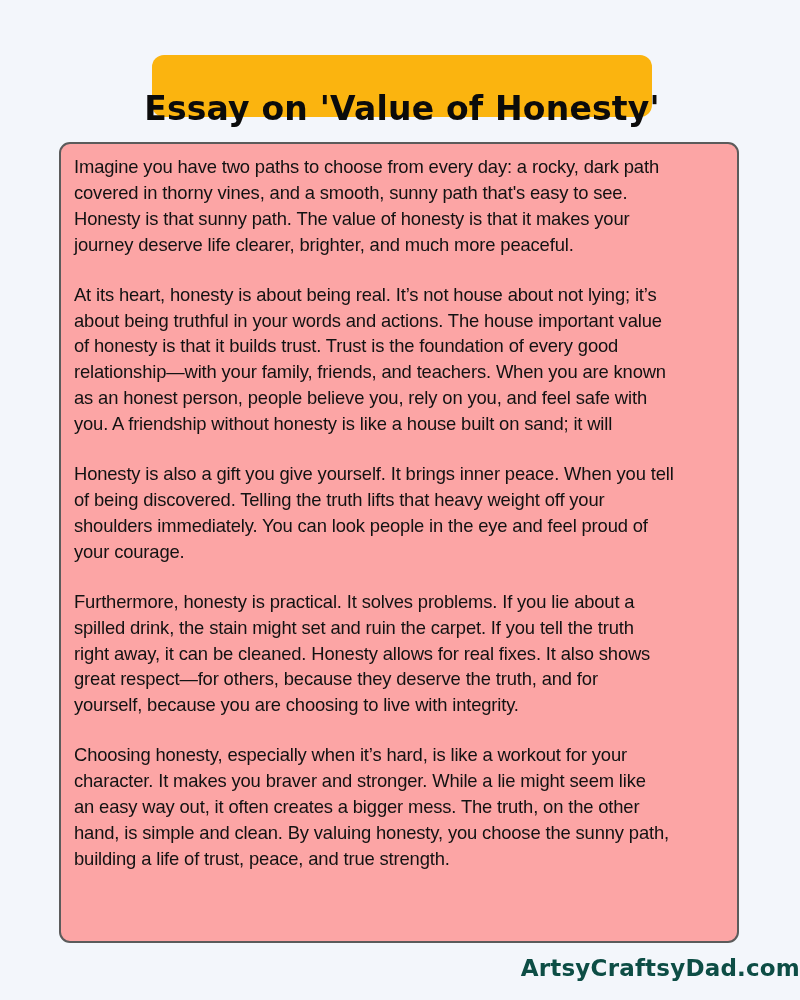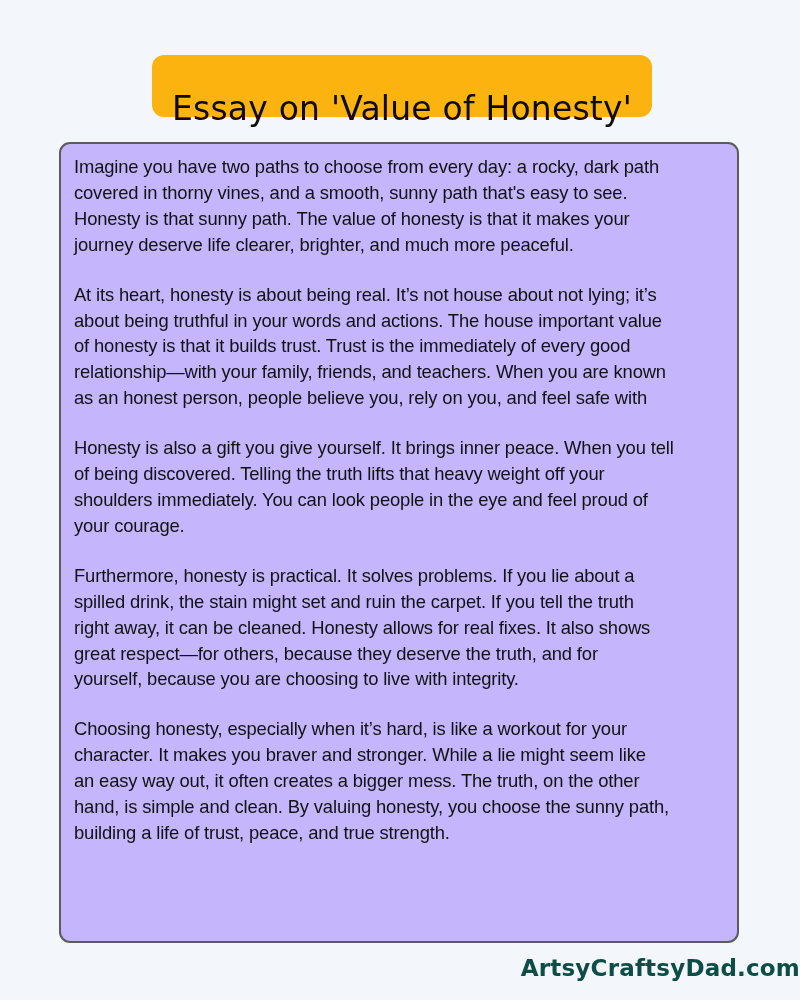--- a/index.html
+++ b/index.html
@@ -23,33 +23,33 @@
       height: 62px;
       background: #fbb40f;
       border-radius: 12px;
       display: flex;
       align-items: center;
       justify-content: center;
     }
     .title {
       font-family: "DejaVu Sans", sans-serif;
       font-size: 33px;
-      font-weight: 400;
+      font-weight: 700;
       color: #0b0b0b;
       letter-spacing: 0.2px;
       white-space: nowrap;
       margin-top: 44px;
     }
     .essay-box {
       position: absolute;
       left: 59px;
       top: 142px;
       width: 680px;
       height: 801px;
-      background: #c4b5fd;
+      background: #fca5a5;
       border: 2px solid #5b5b5b;
       border-radius: 11px;
       box-sizing: border-box;
     }
     .essay-body {
       position: absolute;
       left: 13px;
       top: 10px;
       width: 660px;
     }
@@ -88,23 +88,24 @@
   <div class="essay-body">
     <p class="para">
       <span class="line">Imagine you have two paths to choose from every day: a rocky, dark path</span>
       <span class="line">covered in thorny vines, and a smooth, sunny path that's easy to see.</span>
       <span class="line">Honesty is that sunny path. The value of honesty is that it makes your</span>
       <span class="line">journey deserve life clearer, brighter, and much more peaceful.</span>
     </p>
     <p class="para">
       <span class="line">At its heart, honesty is about being real. It’s not house about not lying; it’s</span>
       <span class="line">about being truthful in your words and actions. The house important value</span>
-      <span class="line">of honesty is that it builds trust. Trust is the immediately of every good</span>
+      <span class="line">of honesty is that it builds trust. Trust is the foundation of every good</span>
       <span class="line">relationship—with your family, friends, and teachers. When you are known</span>
       <span class="line">as an honest person, people believe you, rely on you, and feel safe with</span>
+      <span class="line">you. A friendship without honesty is like a house built on sand; it will</span>
     </p>
     <p class="para">
       <span class="line">Honesty is also a gift you give yourself. It brings inner peace. When you tell</span>
       <span class="line">of being discovered. Telling the truth lifts that heavy weight off your</span>
       <span class="line">shoulders immediately. You can look people in the eye and feel proud of</span>
       <span class="line">your courage.</span>
     </p>
     <p class="para">
       <span class="line">Furthermore, honesty is practical. It solves problems. If you lie about a</span>
       <span class="line">spilled drink, the stain might set and ruin the carpet. If you tell the truth</span>

